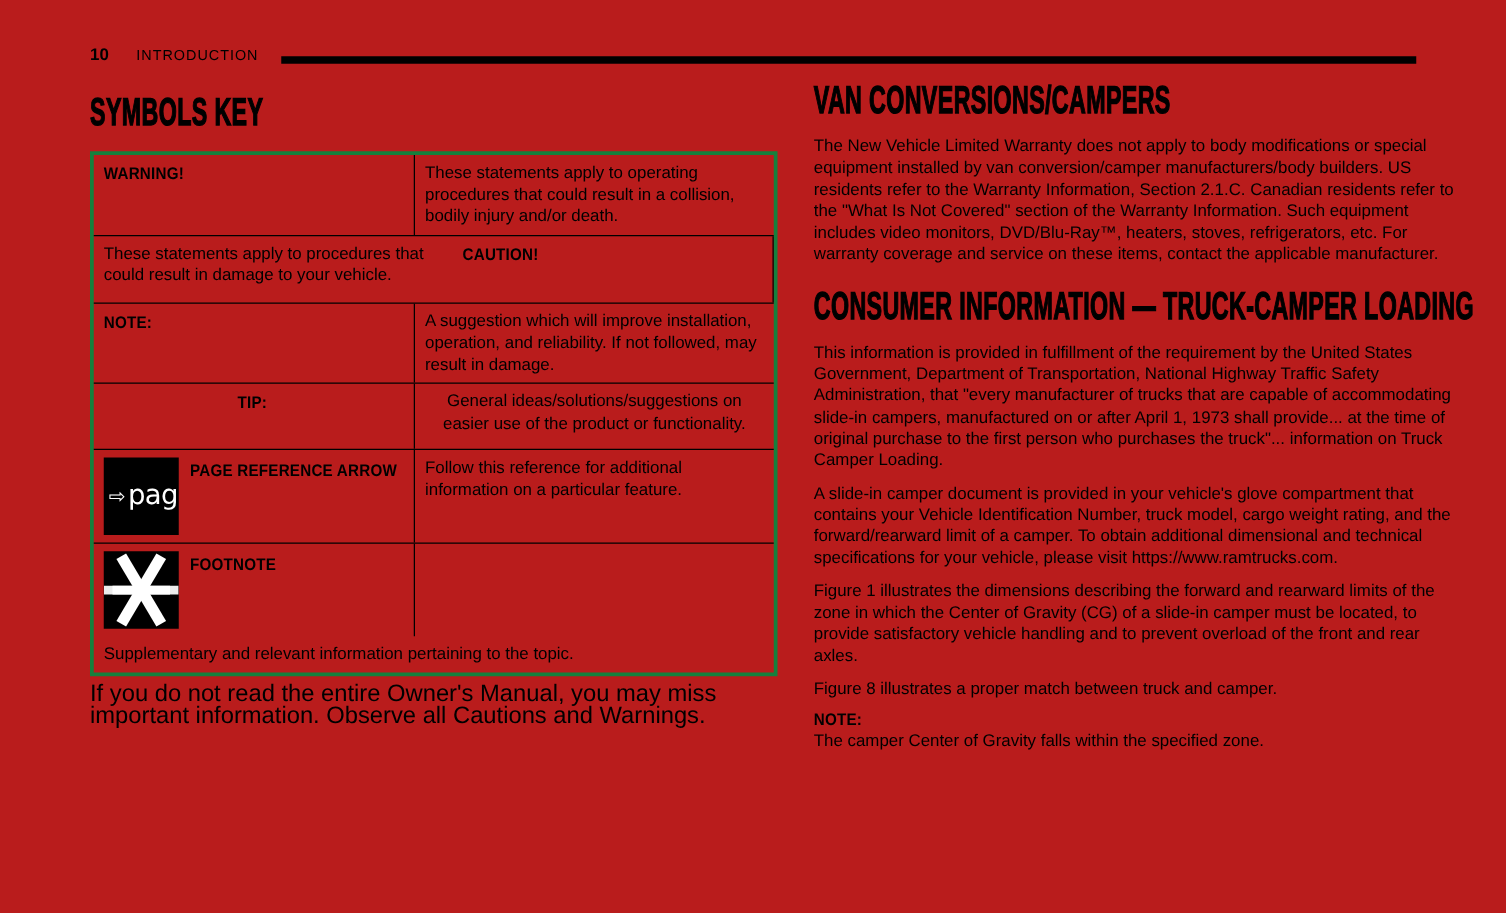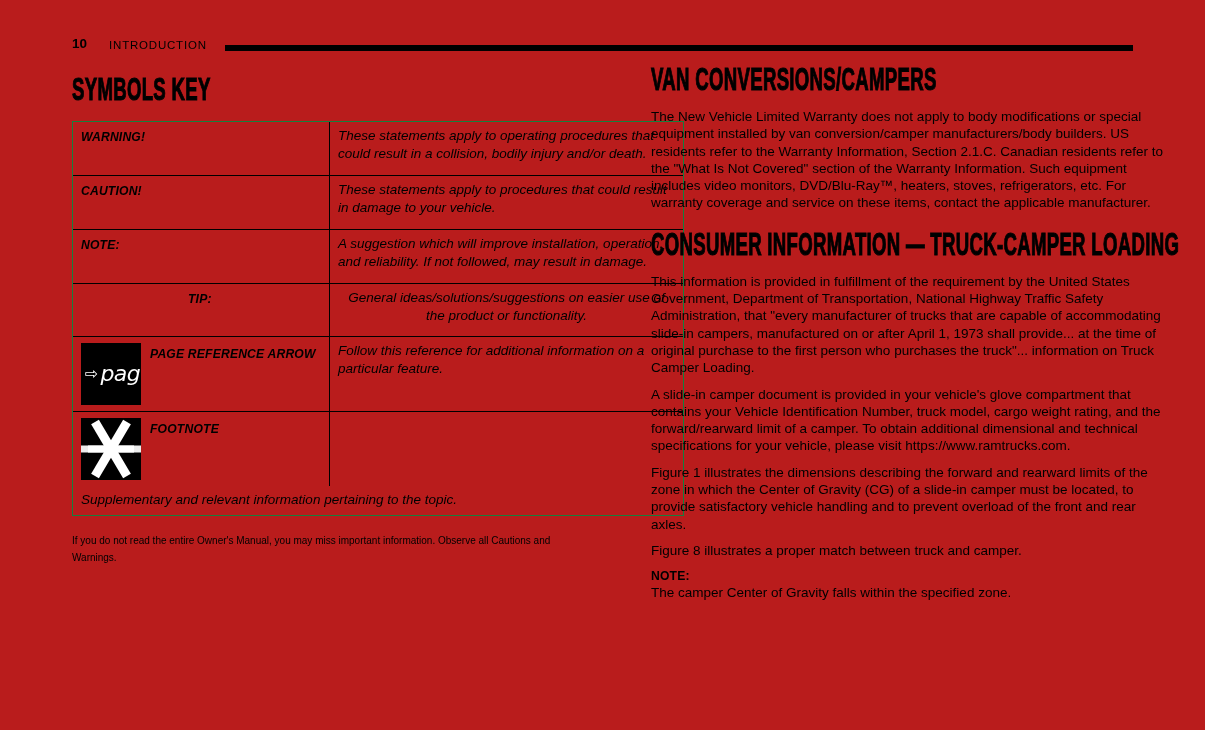--- a/index.html
+++ b/index.html
@@ -33,21 +33,21 @@
     transform-origin:0 50%;
     -webkit-text-stroke:1.1px #000;
     letter-spacing:0.5px;
   }
 
   
   .left-col  { position:absolute; left:72px;  top:74px; width:518px; }
   .right-col { position:absolute; left:617px; top:64px; width:521px;margin-left:34px; }
 
   
-  .symbols-table { margin-top:16px; border:1px solid #15803d; width:612px;font-style:italic; }
+  .symbols-table { margin-top:16px; border:3px solid #15803d; width:550px; }
   .t-row { display:flex; border-bottom:1px solid #000; }
   .t-row:last-child { border-bottom:none; }
   .t-cell { font-size:13.5px; line-height:17.5px; }
   .t-cell.term { width:257px; flex:none; border-right:1px solid #000; padding:6px 8px; }
   .t-cell.desc { flex:1; padding:5px 8px 6px 8px; }
   .r1 { min-height:54px; } .r2 { min-height:54px; } .r3 { min-height:54px; }
   .r4 { min-height:53px;text-align:center; } .r5 { min-height:73px; } .r6 { min-height:71px;flex-direction:column; }
 
   .term-text {
     display:inline-block; font-weight:700; font-size:13.5px;
@@ -59,21 +59,21 @@
 
   .icon-box { width:60px; height:62px; background:#000; flex:none; overflow:hidden; }
   .page-ref-box {
     color:#fff; display:flex; align-items:center;
     font-family:"DejaVu Sans", sans-serif;
   }
   .arrow-glyph { font-size:16px; margin-left:4px; line-height:1; }
   .page-word { font-size:22px; margin-left:2px; letter-spacing:-0.5px; line-height:1; }
   .footnote-box { display:flex; align-items:center; justify-content:center; }
 
-  .footer-note { margin-top:16px; font-size:10px; line-height:17.5px; width:512px; }
+  .footer-note { margin-top:6px; font-size:19px; line-height:17.5px; width:512px; }
 
   
   .right-col .display { margin-bottom:13px; }
   .right-col p.body { font-size:13.5px; line-height:17.3px; margin:0 0 9px 0; }
   .heading-2 { margin-top:17px; }
   .note-label { display:block; margin:2px 0 1px 0; }
 </style>
 </head>
 <body>
 
@@ -91,24 +91,24 @@
     <div class="symbols-table">
 
       <div class="t-row r1">
         <div class="t-cell term">
           <span class="term-text">WARNING!</span>
         </div>
         <div class="t-cell desc">These statements apply to operating procedures that could result in a collision, bodily injury and/or death.</div>
       </div>
 
       <div class="t-row r2">
+        <div class="t-cell desc">These statements apply to procedures that could result in damage to your vehicle.</div>
         <div class="t-cell term">
           <span class="term-text">CAUTION!</span>
         </div>
-        <div class="t-cell desc">These statements apply to procedures that could result in damage to your vehicle.</div>
       </div>
 
       <div class="t-row r3">
         <div class="t-cell term">
           <span class="term-text">NOTE:</span>
         </div>
         <div class="t-cell desc">A suggestion which will improve installation, operation, and reliability. If not followed, may result in damage.</div>
       </div>
 
       <div class="t-row r4">

